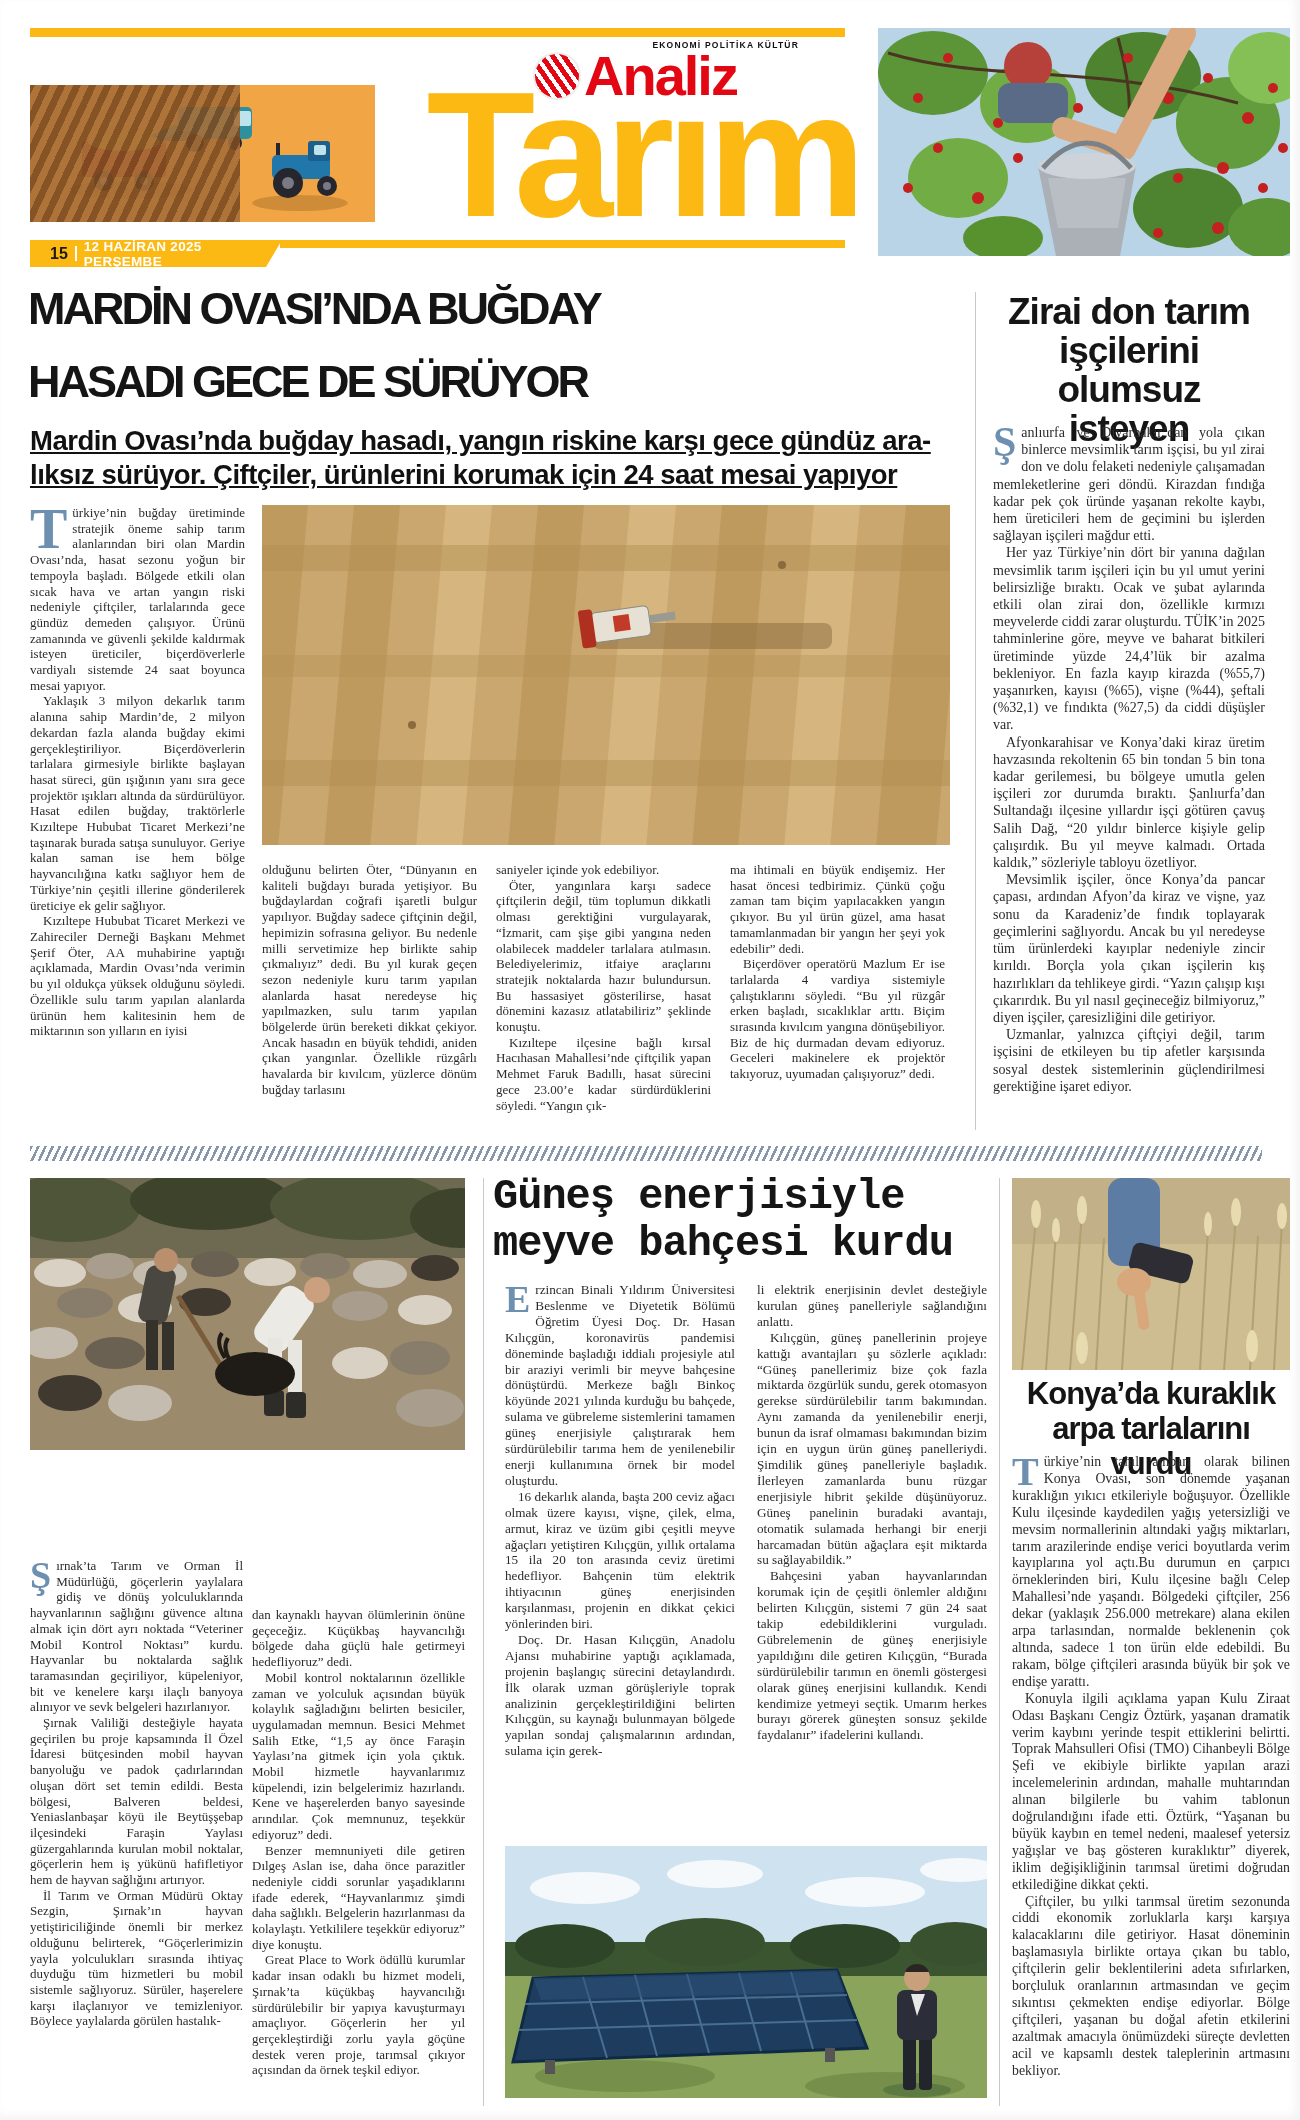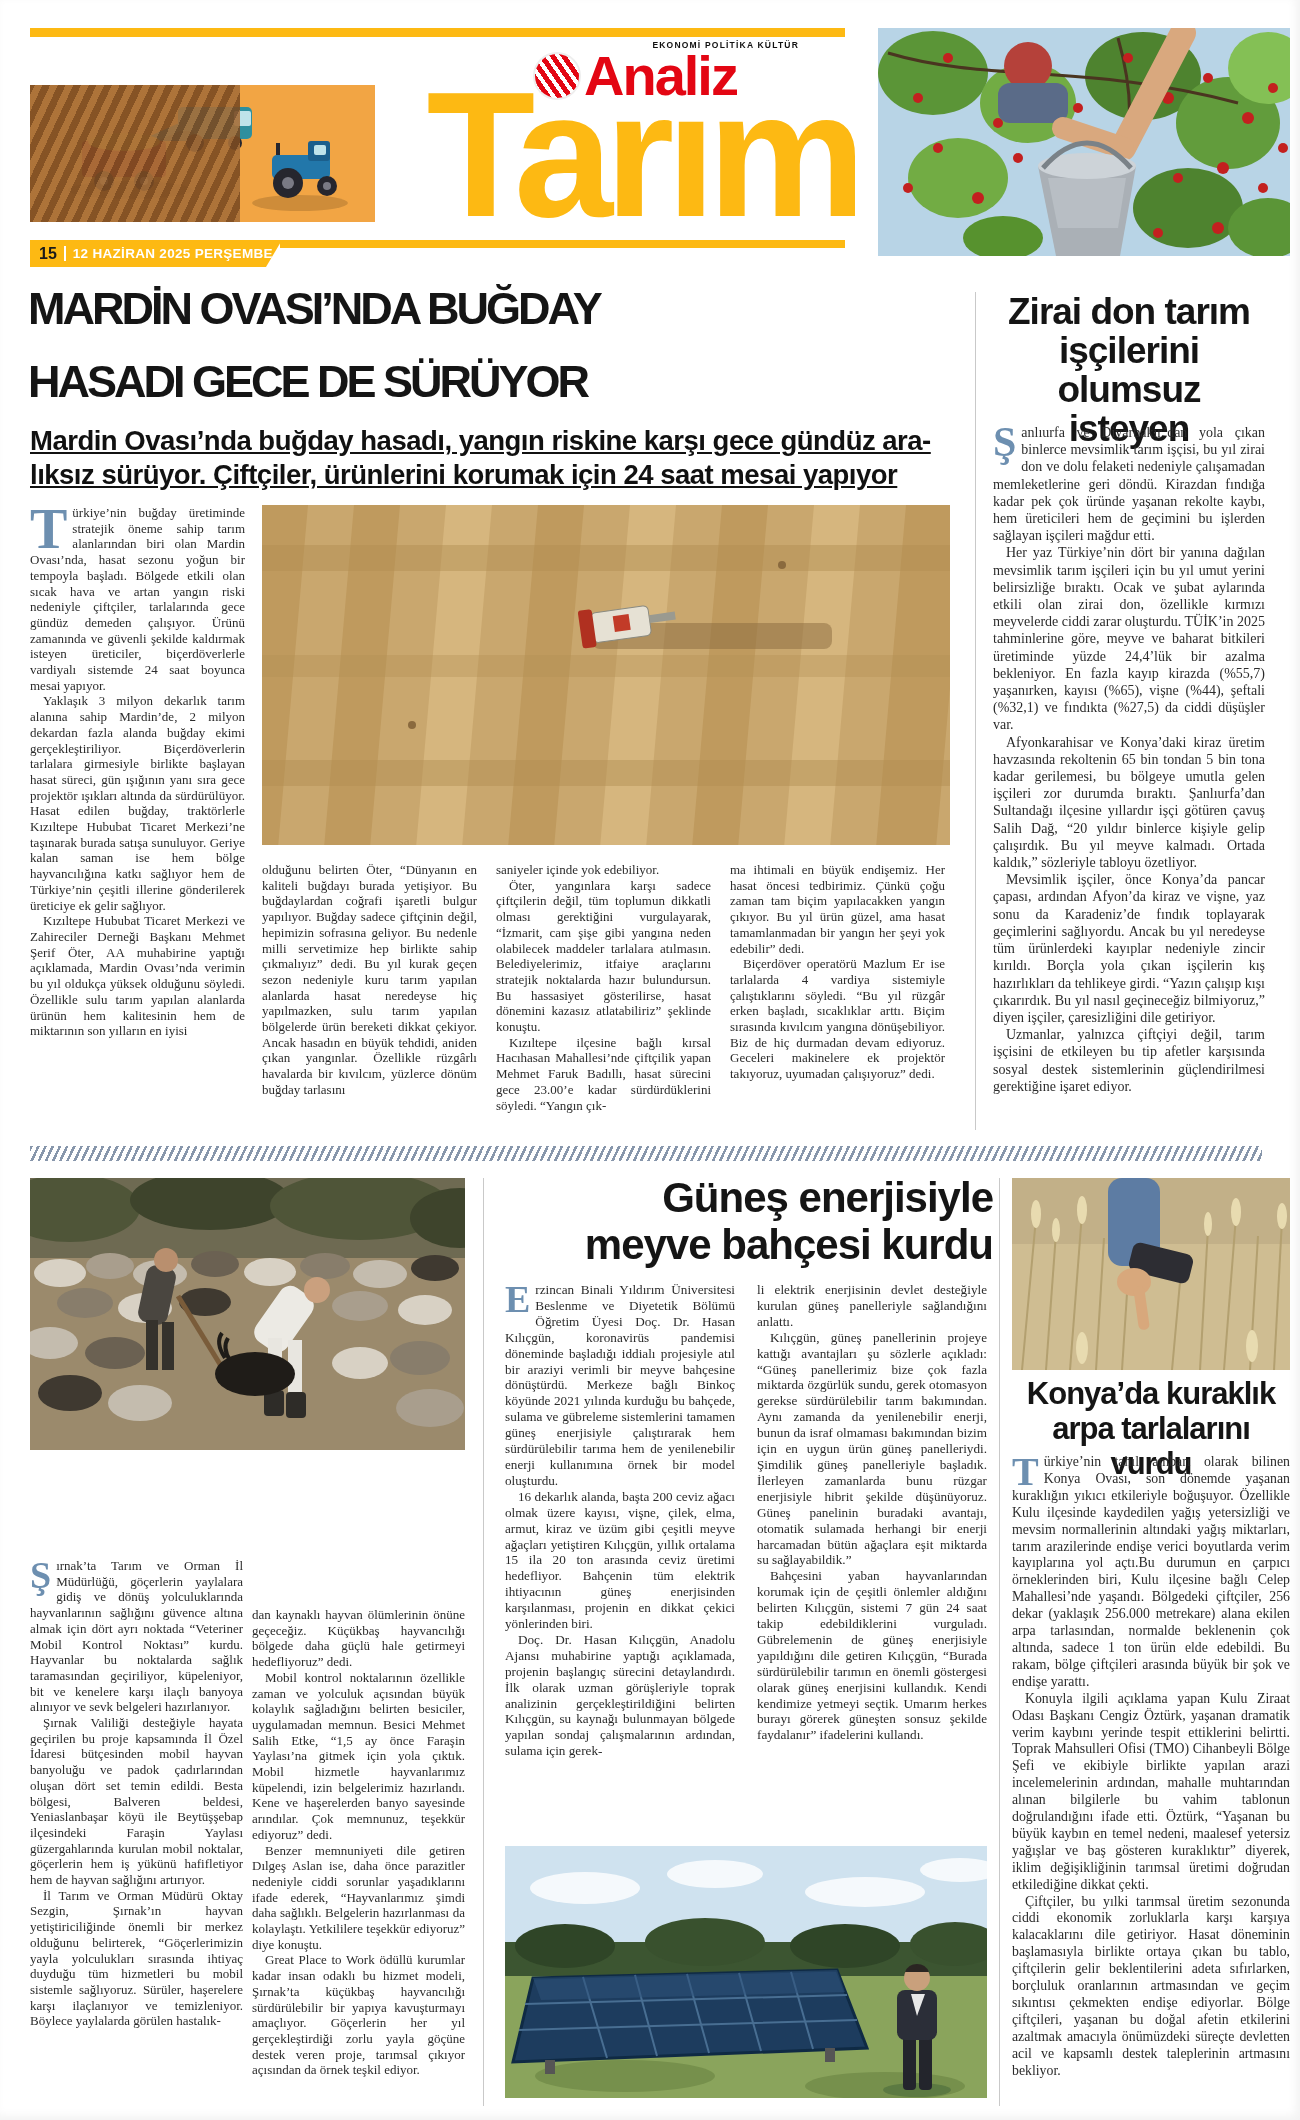--- a/index.html
+++ b/index.html
@@ -18,21 +18,21 @@
      text-align:right;padding-right:6px;margin-bottom:1px;}
   #analiz .brandrow{display:flex;align-items:center;}
   #analiz .brandicon{width:44px;height:44px;border-radius:50%;flex:0 0 44px;
      background:repeating-linear-gradient(55deg,#E30613 0 5px,#fff 5px 9px);
      box-shadow:0 0 0 2px #eee;margin-right:5px;}
   #analiz .brand{font:bold 56px/50px "Liberation Sans",sans-serif;color:#E30613;letter-spacing:-2px;}
   #section-title{left:278px;top:80px;width:580px;font:bold 178px/150px "Liberation Sans",sans-serif;
      color:#FDB913;letter-spacing:-8px;text-align:right;}
   #datebar{left:30px;top:240px;width:252px;height:27px;background:#FDB913;
      clip-path:polygon(0 0,252px 0,236px 27px,0 27px);display:flex;align-items:center;}
-  #datebar .pagenum{font:bold 16px "Liberation Sans",sans-serif;color:#1a1a1a;padding:0 7px 0 9px;}
+  #datebar .pagenum{font:bold 16px "Liberation Sans",sans-serif;color:#1a1a1a;padding:0 7px 0 20px;}
   #datebar .sep{width:2px;height:15px;background:#fff;margin-right:7px;}
   #datebar .date{font:bold 13.5px "Liberation Sans",sans-serif;color:#fff;letter-spacing:.3px;}
   #datebar-rule{left:280px;top:240px;width:565px;height:8px;background:#FDB913;}
   
   .photo{overflow:hidden;background:#ddd;}
   #cherry-photo{left:878px;top:28px;width:412px;height:228px;}
   #wheat-photo{left:262px;top:505px;width:688px;height:340px;}
   #sheep-photo{left:30px;top:1178px;width:435px;height:272px;}
   #solar-photo{left:505px;top:1846px;width:482px;height:252px;}
   #drywheat-photo{left:1012px;top:1178px;width:278px;height:192px;}
@@ -43,21 +43,21 @@
   #vr3{left:999px;top:1178px;height:928px;}
   #hatch{left:30px;top:1146px;width:1232px;height:15px;
      background:repeating-linear-gradient(115deg,#8796ab 0 2.5px,transparent 2.5px 6.5px);}
   
   .hl{font-family:"Liberation Sans",sans-serif;font-weight:bold;color:#151515;}
   #m-head{left:28px;top:272px;width:910px;font-size:45px;line-height:73px;letter-spacing:-3px;}
   #m-sub{left:30px;top:424px;width:902px;font:600 27.5px/34px "Liberation Sans",sans-serif;
      color:#111;letter-spacing:-.5px;text-decoration:underline;}
   #z-head{left:983px;top:292px;width:292px;text-align:center;font-size:37px;line-height:39px;letter-spacing:-1px;}
   #s-head{left:30px;top:1458px;width:435px;text-align:center;font-size:39px;line-height:45px;letter-spacing:-1px;}
-  #g-head{left:493px;top:1174px;width:500px;text-align:right;font-size:42px;line-height:47px;letter-spacing:-1px;}
+  #g-head{left:493px;top:1174px;width:500px;text-align:left;font-size:42px;line-height:47px;letter-spacing:-1px;font-family:Liberation Mono, monospace;}
   #k-head{left:1012px;top:1376px;width:278px;text-align:center;font-size:31px;line-height:35px;letter-spacing:-1px;}
   
   .bcol{font-family:"Liberation Serif",serif;color:#2b2b2b;text-align:justify;overflow:hidden;}
   .bcol p{margin:0;}
   .bcol p.ind{text-indent:13px;}
   .sm{font-size:13px;line-height:15.7px;}
   .lg{font-size:14px;line-height:17.2px;}
   #m-col1{left:30px;top:505px;width:215px;height:625px;}
   #m-col2{left:262px;top:862px;width:215px;height:268px;}
   #m-col3{left:496px;top:862px;width:215px;height:268px;}

